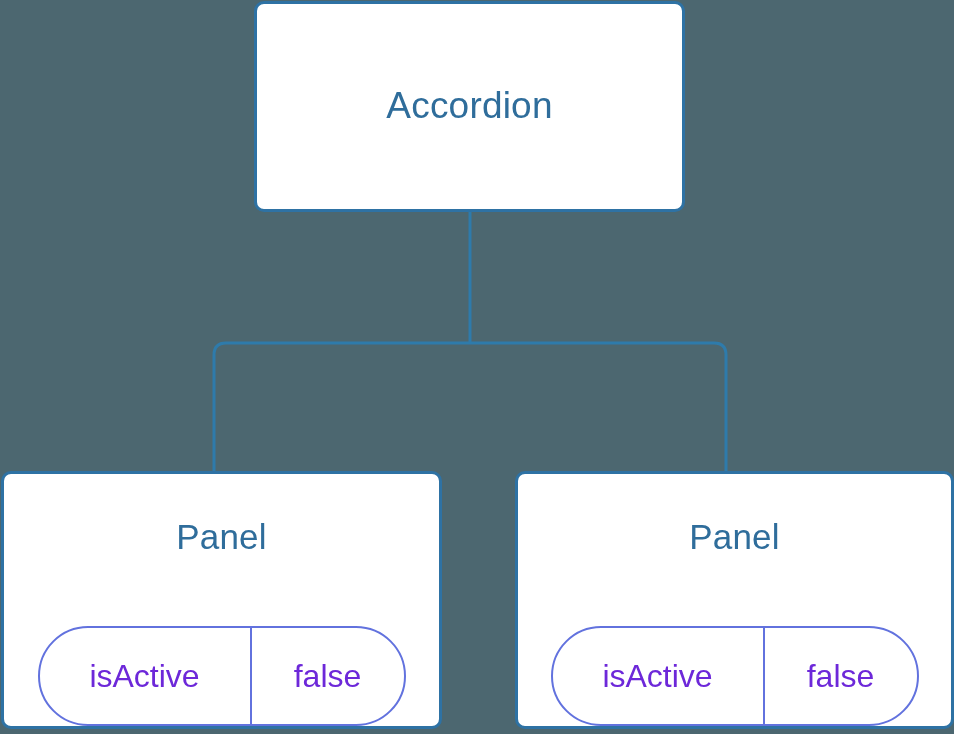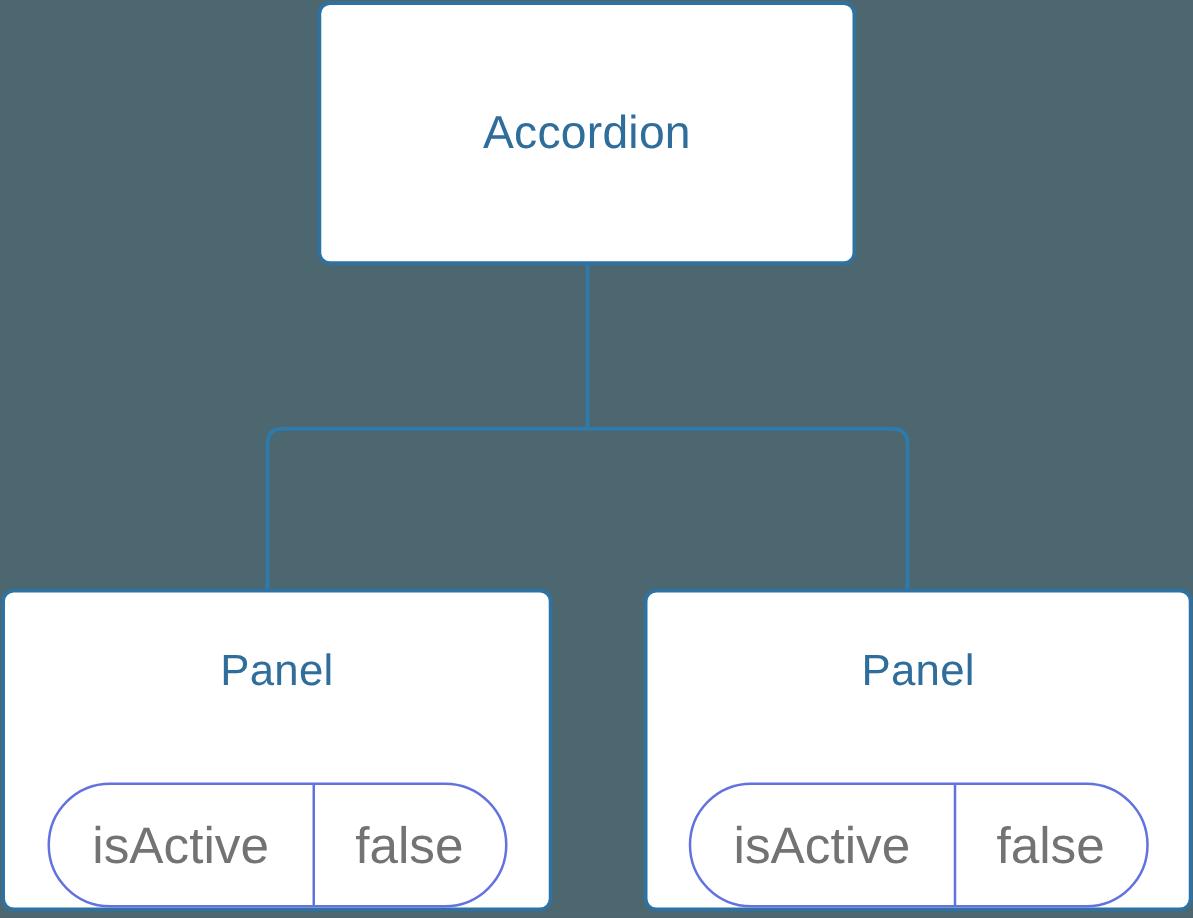--- a/index.html
+++ b/index.html
@@ -88,22 +88,22 @@
     box-sizing: border-box;
     border: 2.5px solid #6272de;
     border-radius: 50px;
     background: transparent;
   }
   .pill-key,
   .pill-value {
     display: flex;
     align-items: center;
     justify-content: center;
-    color: #737373;
-    font-size: 41px;
+    color: #6d28d9;
+    font-size: 32px;
     line-height: 1;
     white-space: nowrap;
     box-sizing: border-box;
   }
   .pill-key {
     width: 212px;
     border-right: 2.5px solid #6272de;
   }
   .pill-value {
     width: 152px;

